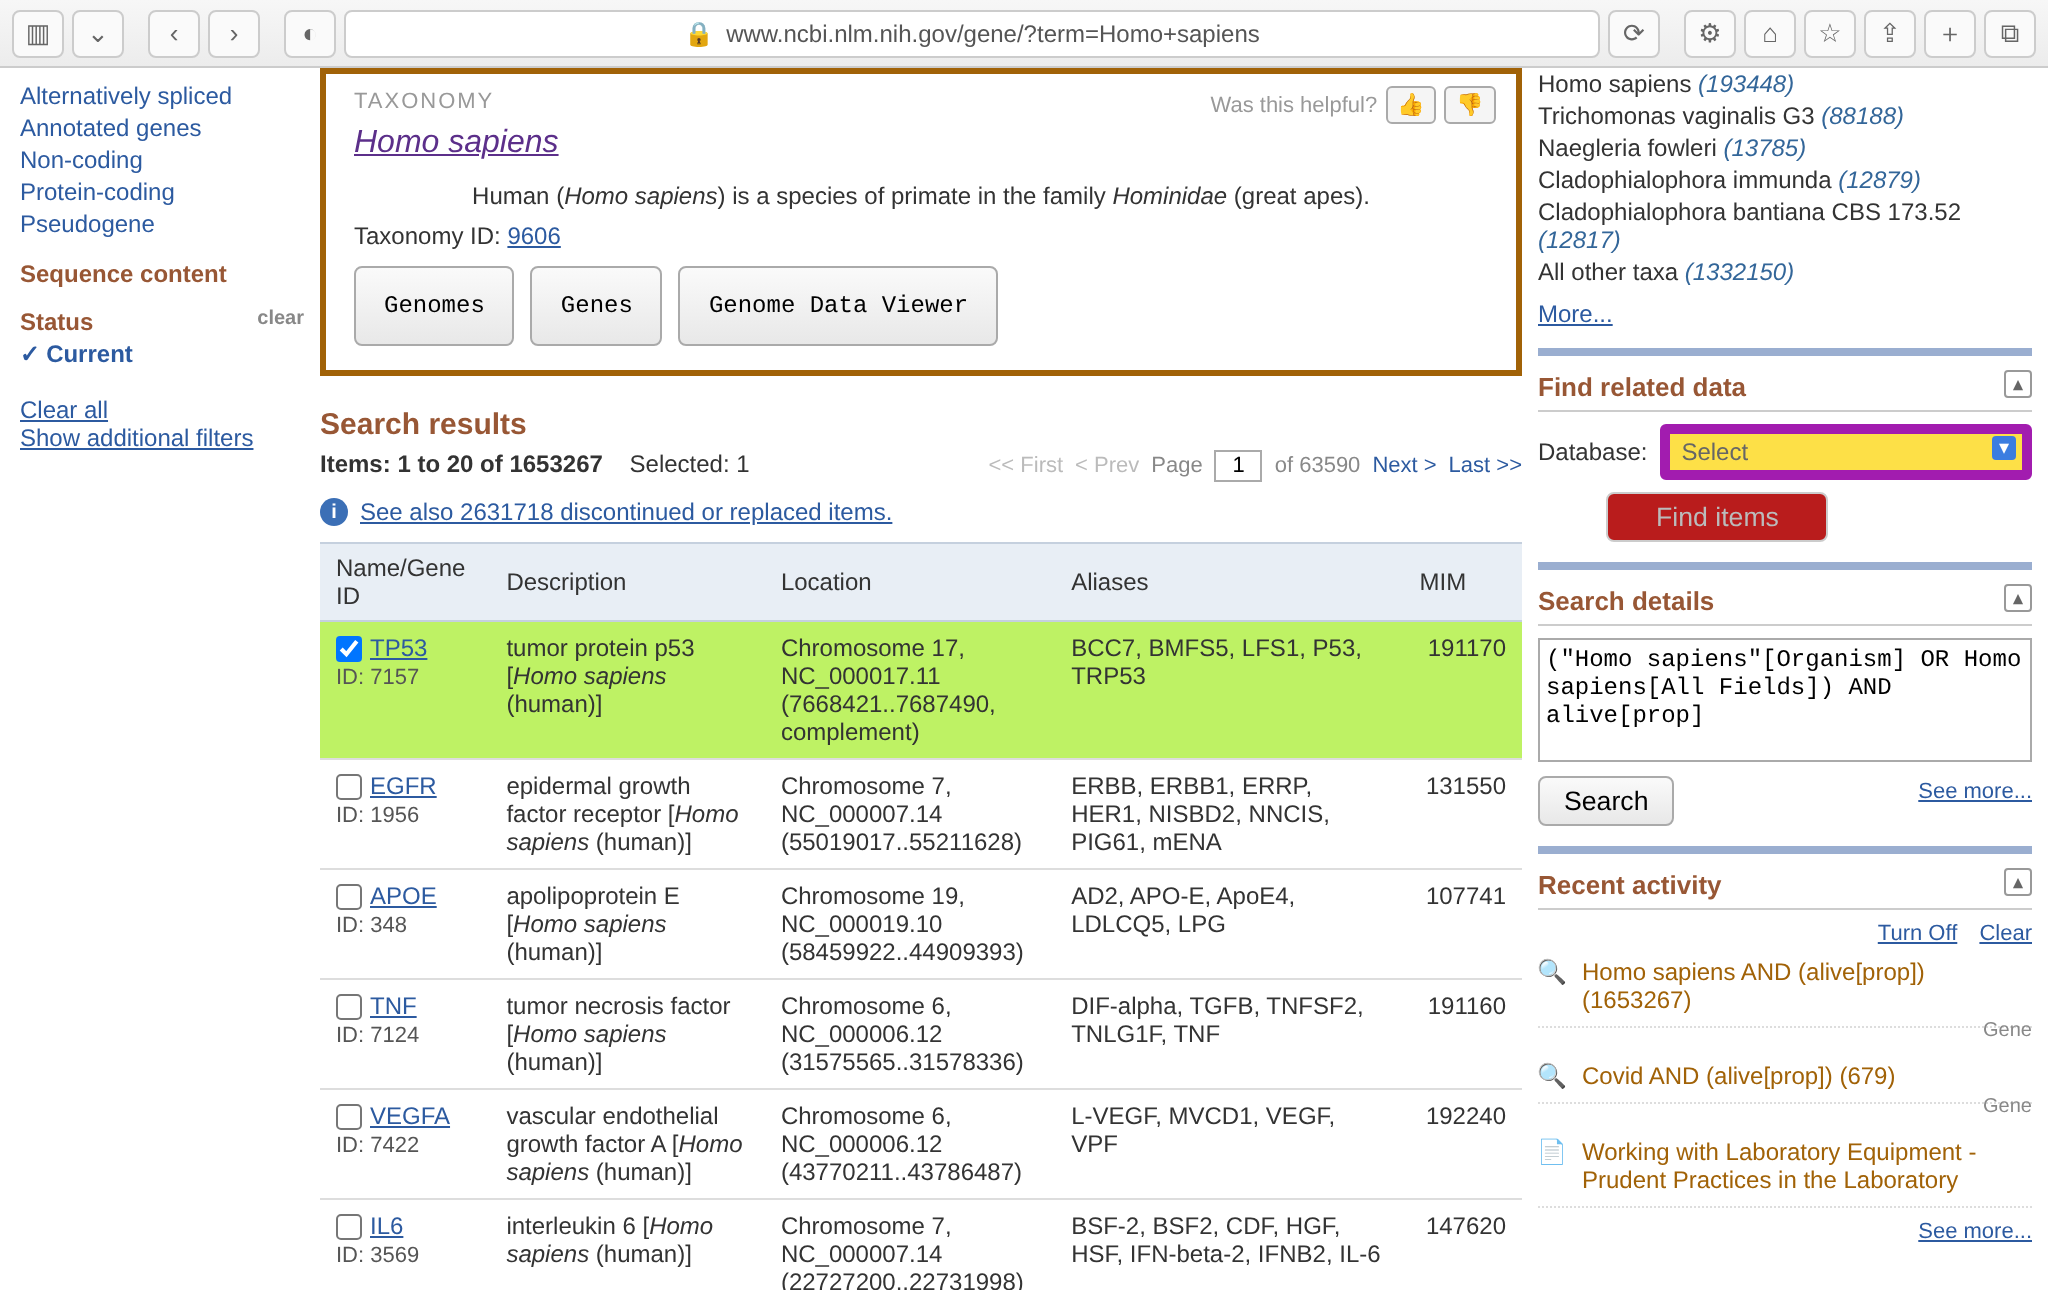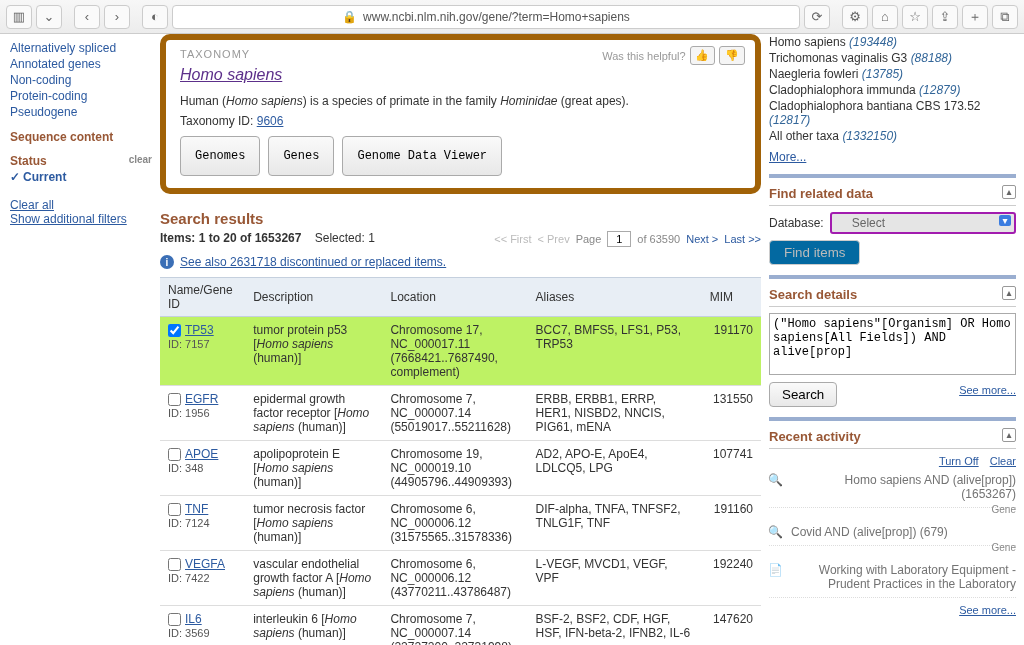--- a/index.html
+++ b/index.html
@@ -20,26 +20,26 @@
 .right-col { width: 255px; padding: 0 8px 0 0; }
 
 
 .lf-item { color: #2c5aa0; padding: 1px 0; cursor: pointer; }
 .lf-header { color: #985735; font-weight: bold; margin-top: 10px; margin-bottom: 2px; }
 .lf-clear { float: right; color: #888; font-size: 10px; cursor: pointer; }
 .lf-current { color: #2c5aa0; font-weight: bold; }
 .lf-check { color: #2c5aa0; margin-right: 3px; }
 
 
-.tax-box { border: 6px solid #a16207; border-radius: 10px; padding: 8px 14px 12px; margin-bottom: 16px; position: relative; }
+.tax-box { border: 3px solid #a16207; border-radius: 0; padding: 8px 14px 12px; margin-bottom: 16px; position: relative; }
 .tax-label { color: #999; font-size: 11px; letter-spacing: 1px; }
 .tax-helpful { position: absolute; right: 10px; top: 6px; color: #999; font-size: 11px; display: flex; align-items: center; gap: 4px; }
 .thumb { border: 1px solid #aaa; border-radius: 3px; padding: 2px 5px; background: #f5f5f5; color: #666; cursor: pointer; }
 .tax-name { color: #5c2f8a; font-style: italic; font-size: 16px; text-decoration: underline; margin: 6px 0; display: inline-block; cursor: pointer; }
-.tax-desc { margin: 4px 0 6px; }
+.tax-desc { margin: 4px 0 6px; text-align: center; }
 .tax-desc i { font-style: italic; }
 .tax-id { font-size: 12px; margin-bottom: 8px; }
 .tax-btns { display: flex; gap: 8px; }
 .tax-btn { border: 1px solid #aaa; border-radius: 4px; padding: 12px 14px; background: linear-gradient(#fafafa,#e8e8e8); cursor: pointer; font-size: 12px; font-family: Liberation Mono, monospace; }
 
 
 .sr-title { color: #985735; font-weight: bold; font-size: 15px; margin-bottom: 4px; }
 .sr-items { font-size: 12px; margin-bottom: 4px; }
 .sr-items b { font-weight: bold; }
 .sr-paging { float: right; font-size: 11px; color: #888; display: flex; align-items: center; gap: 6px; }
@@ -65,33 +65,33 @@
 
 
 .rc-list { font-size: 12px; margin-bottom: 6px; }
 .rc-list div { padding: 1px 0; }
 .rc-num { color: #369; font-style: italic; }
 .rc-more { color: #2c5aa0; cursor: pointer; }
 .rc-divider { height: 4px; background: #9aaed0; margin: 10px 0 4px; }
 .rc-header { color: #985735; font-weight: bold; font-size: 13px; padding: 4px 0; border-bottom: 1px solid #ccc; margin-bottom: 6px; position: relative; }
 .rc-toggle { position: absolute; right: 0; top: 3px; width: 14px; height: 14px; border: 1px solid #999; border-radius: 2px; background: #fff; font-size: 9px; display: flex; align-items: center; justify-content: center; color: #666; cursor: pointer; }
 .rc-row { display: flex; align-items: center; gap: 6px; margin-bottom: 6px; }
-.rc-select { flex: 1; border: 2px solid #a21caf; border-radius: 3px; padding: 2px 18px 2px 20px; background: #e5e5e5; position: relative; color: #666; cursor: pointer; }
+.rc-select { flex: 1; border: 5px solid #a21caf; border-radius: 3px; padding: 2px 18px 2px 6px; background: #fde047; position: relative; color: #666; cursor: pointer; }
 .rc-select::after { content: "▾"; position: absolute; right: 3px; top: 1px; background: #3b7de0; color: #fff; border-radius: 2px; width: 12px; text-align: center; font-size: 10px; }
-.rc-findbtn { border: 1px solid #ccc; border-radius: 4px; padding: 4px 14px; background: #0369a1; color: #bbb; cursor: pointer; }
+.rc-findbtn { border: 1px solid #ccc; border-radius: 4px; padding: 4px 24px; background: #b91c1c; color: #bbb; cursor: pointer; margin-left: 34px; }
 .rc-textarea { width: 100%; height: 62px; border: 1px solid #aaa; font-family: "Courier New", monospace; font-size: 12px; padding: 3px; resize: none; }
 .rc-searchbtn { border: 1px solid #aaa; border-radius: 4px; padding: 4px 12px; background: linear-gradient(#fafafa,#e8e8e8); cursor: pointer; margin-top: 4px; }
 .rc-seemore { float: right; color: #2c5aa0; font-size: 11px; margin-top: 6px; cursor: pointer; }
 .rc-actions { float: right; font-size: 11px; }
 .rc-actions span { color: #2c5aa0; cursor: pointer; margin-left: 8px; text-decoration: underline; margin-top: 22px; }
 .ra-item { display: flex; gap: 8px; padding: 6px 0; border-bottom: 1px dotted #ddd; font-size: 12px; }
 .ra-icon { width: 14px; height: 14px; flex-shrink: 0; display: flex; align-items: center; justify-content: center; font-size: 12px; }
 .ra-mag { color: #777; }
 .ra-doc { color: #888; }
-.ra-text { color: #737373; cursor: pointer; text-align: right; }
+.ra-text { color: #a16207; cursor: pointer; }
 .ra-sub { color: #888; font-size: 10px; text-align: right; margin-top: -4px; margin-bottom: 4px; }
 </style>
 </head>
 <body>
 
 <div class="browser-bar">
   <div class="bb-btn">▥</div>
   <div class="bb-btn">⌄</div>
   <div class="bb-sep"></div>
   <div class="bb-btn">‹</div>
@@ -197,29 +197,29 @@
           <tr>
             <td class="col-name"><input type="checkbox" class="cb" style=""><a class="gene-link">EGFR</a><br><span class="gene-id">ID: 1956</span></td>
             <td class="col-desc">epidermal growth factor receptor [<i>Homo sapiens</i> (human)]</td>
             <td class="col-loc">Chromosome 7, NC_000007.14 (55019017..55211628)</td>
             <td class="col-al">ERBB, ERBB1, ERRP, HER1, NISBD2, NNCIS, PIG61, mENA</td>
             <td class="col-mim">131550</td>
           </tr>
           <tr>
             <td class="col-name"><input type="checkbox" class="cb" style=""><a class="gene-link">APOE</a><br><span class="gene-id">ID: 348</span></td>
             <td class="col-desc">apolipoprotein E [<i>Homo sapiens</i> (human)]</td>
-            <td class="col-loc">Chromosome 19, NC_000019.10 (44905796..44909393)</td>
+            <td class="col-loc">Chromosome 19, NC_000019.10 (58459922..44909393)</td>
             <td class="col-al">AD2, APO-E, ApoE4, LDLCQ5, LPG</td>
             <td class="col-mim">107741</td>
           </tr>
           <tr>
             <td class="col-name"><input type="checkbox" class="cb" style=""><a class="gene-link">TNF</a><br><span class="gene-id">ID: 7124</span></td>
             <td class="col-desc">tumor necrosis factor [<i>Homo sapiens</i> (human)]</td>
             <td class="col-loc">Chromosome 6, NC_000006.12 (31575565..31578336)</td>
-            <td class="col-al">DIF-alpha, TNFA, TNFSF2, TNLG1F, TNF</td>
+            <td class="col-al">DIF-alpha, TGFB, TNFSF2, TNLG1F, TNF</td>
             <td class="col-mim">191160</td>
           </tr>
           <tr>
             <td class="col-name"><input type="checkbox" class="cb" style=""><a class="gene-link">VEGFA</a><br><span class="gene-id">ID: 7422</span></td>
             <td class="col-desc">vascular endothelial growth factor A [<i>Homo sapiens</i> (human)]</td>
             <td class="col-loc">Chromosome 6, NC_000006.12 (43770211..43786487)</td>
             <td class="col-al">L-VEGF, MVCD1, VEGF, VPF</td>
             <td class="col-mim">192240</td>
           </tr>
           <tr>

